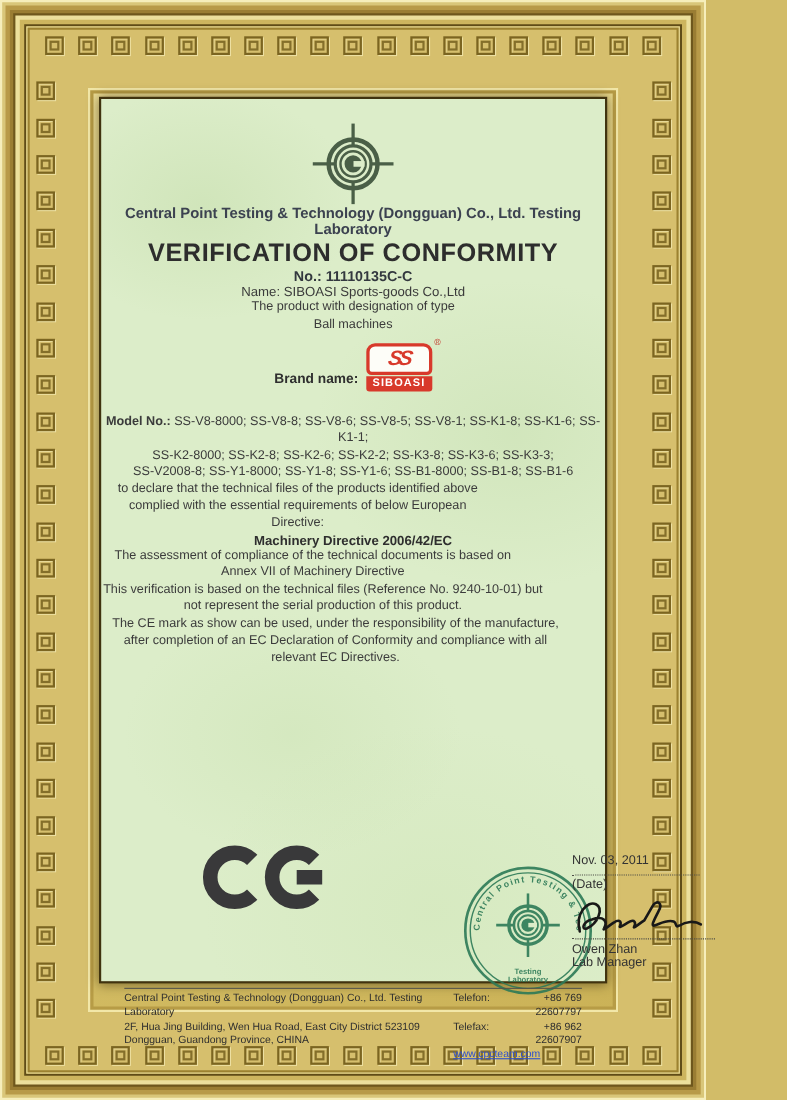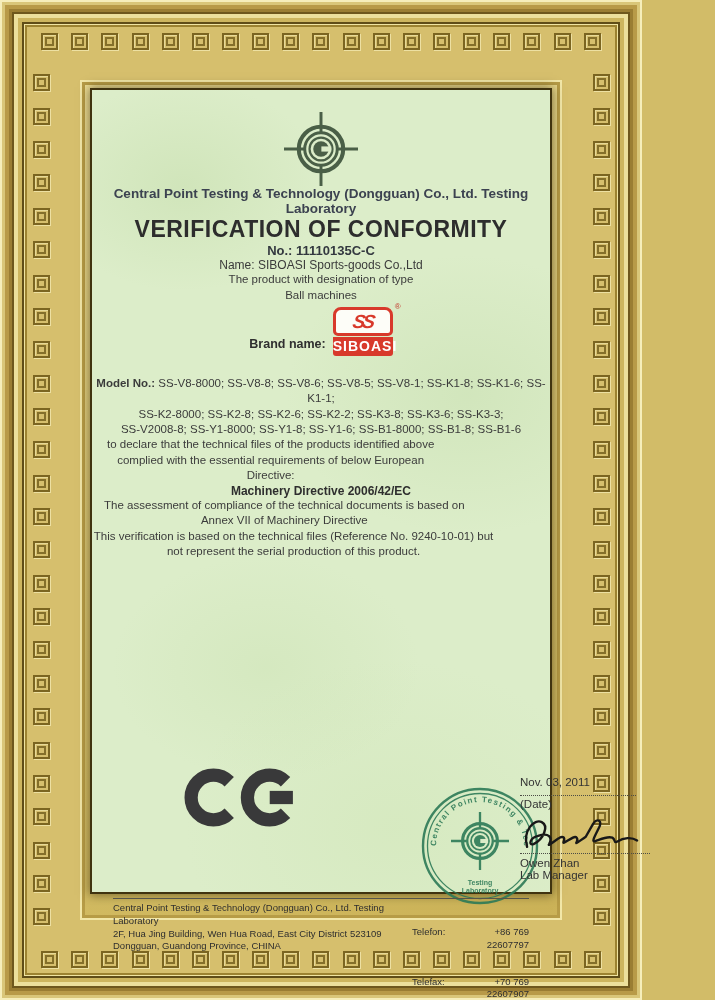--- a/index.html
+++ b/index.html
@@ -71,21 +71,21 @@
   .prodval{margin-top:3px;}
   .brandrow{margin-top:3px;display:flex;justify-content:center;align-items:flex-end;gap:7px;height:50px;}
   .brandlabel{font-size:12.5px;font-weight:bold;padding-bottom:5px;color:#2f2f2f;}
   .sslogo{width:60px;position:relative;}
   .ss-box{
     box-sizing:border-box;height:29px;background:#fdfdf8;border:3px solid #d8392b;
     border-radius:8px 8px 5px 5px;display:flex;align-items:center;justify-content:center;
   }
   .ss-glyph{font-size:19px;font-weight:bold;font-style:italic;color:#d8392b;letter-spacing:-3px;transform:skewX(-10deg);line-height:1;}
   .ss-reg{position:absolute;top:-5px;right:-8px;font-size:8px;color:#c23a2e;}
-  .ss-bar{margin-top:1px;background:#d8392b;color:#fff;font-weight:bold;font-size:14px;letter-spacing:1px;padding:1.5px 0 2px;border-radius:0 0 3px 3px;}
+  .ss-bar{margin-top:1px;background:#d8392b;color:#fff;font-weight:bold;font-size:10px;letter-spacing:1px;padding:1.5px 0 2px;border-radius:0 0 3px 3px;}
   .modelblock{margin-top:20px;font-size:11.5px;line-height:1.33;}
   .declaration{margin:22px auto 0;width:78%;}
   .directive{margin-top:2px;font-size:12px;font-weight:bold;color:#2e2e2e;}
   .assessment{margin:15px auto 0;width:84%;}
   .basis{margin:22px auto 0;width:88%;}
   .cestmt{margin:15px auto 0;width:93%;}
   
   .ce-mark{position:absolute;left:90px;top:666px;color:#39393a;}
   .sigblock{position:absolute;left:428px;top:686px;width:152px;text-align:left;font-size:11.5px;color:#333;}
   .dotline{border-bottom:1.6px dotted #4c4c46;height:1px;}
@@ -95,21 +95,21 @@
   .datelabel{margin-top:2px;}
   .signername{margin-top:3px;}
   .stamp{position:absolute;left:328px;top:696px;opacity:.9;}
   .footer{
     position:absolute;left:21px;right:21px;top:808px;
     border-top:1.5px solid #55544a;padding-top:3px;
     display:flex;justify-content:space-between;
     font-size:9.5px;line-height:1.35;color:#2e2e2e;text-align:left;
   }
   .footer .fr{text-align:right;}
-  .fr-row{display:flex;justify-content:space-between;gap:12px;margin-top:24px;}
+  .fr-row{display:flex;justify-content:space-between;gap:12px;}
   .weblink{color:#2b4fd0;text-decoration:underline;cursor:pointer;}
   .hiddefs{position:absolute;width:0;height:0;overflow:hidden;}
 </style>
 </head>
 <body>
 
 <svg class="hiddefs" aria-hidden="true">
   <defs>
     <symbol id="xhair" viewBox="0 0 100 100">
       <g stroke="currentColor" fill="none">
@@ -261,20 +261,21 @@
           <div>SS-V2008-8; SS-Y1-8000; SS-Y1-8; SS-Y1-6; SS-B1-8000; SS-B1-8; SS-B1-6</div>
         </div>
 
         <p class="body-txt declaration">to declare that the technical files of the products identified above complied with the essential requirements of below European Directive:</p>
         <p class="directive">Machinery Directive 2006/42/EC</p>
 
         <p class="body-txt assessment">The assessment of compliance of the technical documents is based on Annex VII of Machinery Directive</p>
 
         <p class="body-txt basis">This verification is based on the technical files (Reference No. 9240-10-01) but not represent the serial production of this product.</p>
 
+        <p class="body-txt cestmt">The CE mark as show can be used, under the responsibility of the manufacture, after completion of an EC Declaration of Conformity and compliance with all relevant EC Directives.</p>
 
         <svg class="ce-mark" width="120" height="83" viewBox="0 0 145 100">
           <g stroke="currentColor" stroke-width="16" fill="none">
             <path d="M57.1 30.9 A27 27 0 1 0 57.1 69.1"></path>
             <path d="M125.1 30.9 A27 27 0 1 0 125.1 69.1"></path>
             <path d="M106 50 H134"></path>
           </g>
         </svg>
 
         <svg class="stamp" width="120" height="120" viewBox="0 0 120 120">
@@ -313,21 +314,21 @@
             <div>2F, Hua Jing Building, Wen Hua Road, East City District 523109</div>
             <div>Dongguan, Guandong Province, CHINA</div>
           </div>
           <div class="fr">
             <div class="fr-row">
               <span>Telefon:</span>
               <span>+86 769 22607797</span>
             </div>
             <div class="fr-row">
               <span>Telefax:</span>
-              <span>+70 769 22607907</span>
+              <span>+86 962 22607907</span>
             </div>
             <div class="fr-row">
               <span class="weblink">www.cpcteam.com</span>
             </div>
           </div>
         </div>
 
       </div>
     </div>
   </div>

